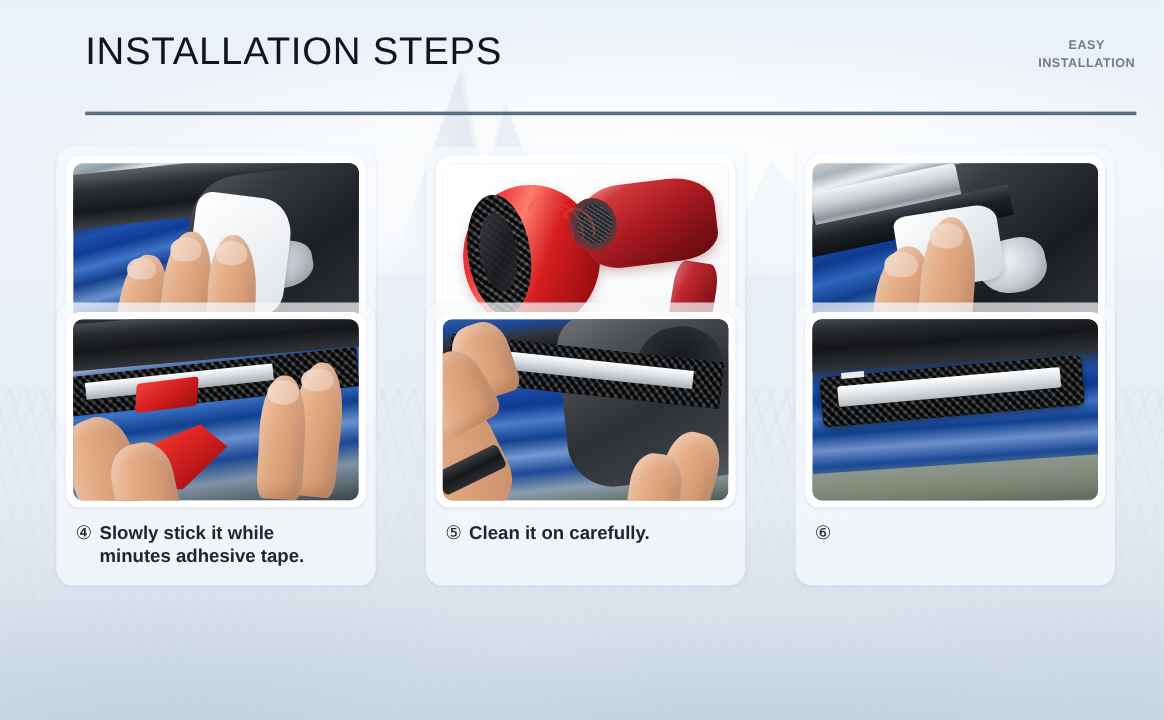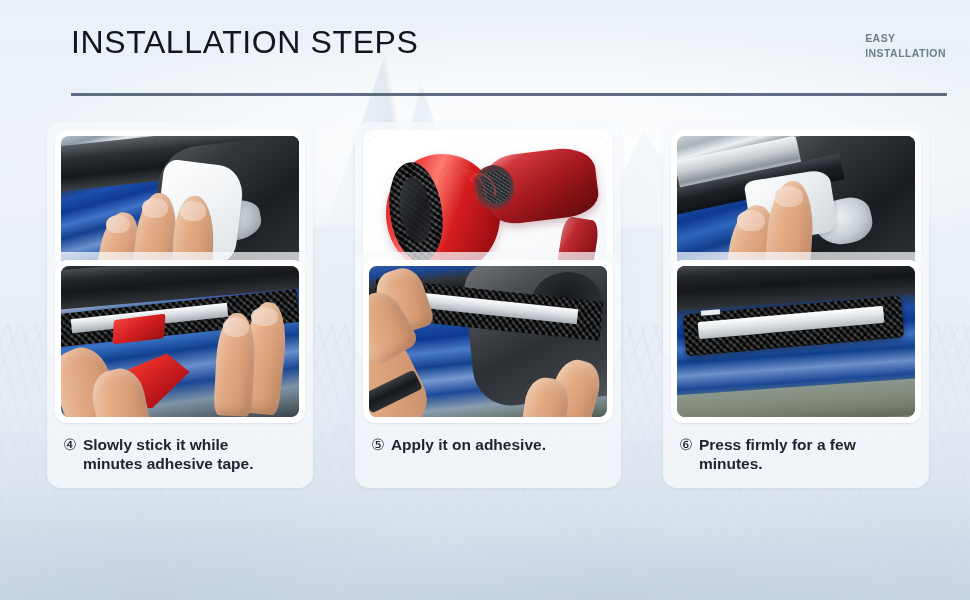--- a/index.html
+++ b/index.html
@@ -113,21 +113,21 @@
     font-size: 32px;
     letter-spacing: .6px;
     font-weight: 400;
     color: #12151c;
     white-space: nowrap;
   }
   .tagline {
     position: absolute;
     right: 48px;
     top: 31px;
-    text-align: left;
+    text-align: center;
     font-size: 10.5px;
     line-height: 15px;
     letter-spacing: .45px;
     color: #6d7d8d;
     font-weight: 600;
   }
   .title-rule {
     position: absolute;
     left: 47px;
     top: 93px;
@@ -629,38 +629,36 @@
             <div class="watch"></div>
             <div class="finger f-l1"></div>
             <div class="finger f-l2"></div>
             <div class="finger f-r1"></div>
             <div class="finger f-r2"></div>
           </div>
         </div>
       </div>
       <div class="caption">
         <span class="caption-num">⑤</span>
-        <span class="caption-text">Apply it on adhesive.</span>
+        <span class="caption-text">Clean it on carefully.</span>
       </div>
     </div>
 
     <div class="step-card c6">
       <div class="photo-frame">
         <div class="photo">
           <div class="scene">
             <div class="sill-blue"></div>
             <div class="sill-black-trim top-trim"></div>
             <div class="strip-carbon carbon"></div>
             <div class="strip-silver"></div>
             <div class="strip-tick"></div>
             <div class="ground"></div>
           </div>
         </div>
       </div>
       <div class="caption">
         <span class="caption-num">⑥</span>
-        <span class="caption-text">Press firmly for a few
-minutes.</span>
       </div>
     </div>
 
   </div>
 </div>
 
 </body></html>

